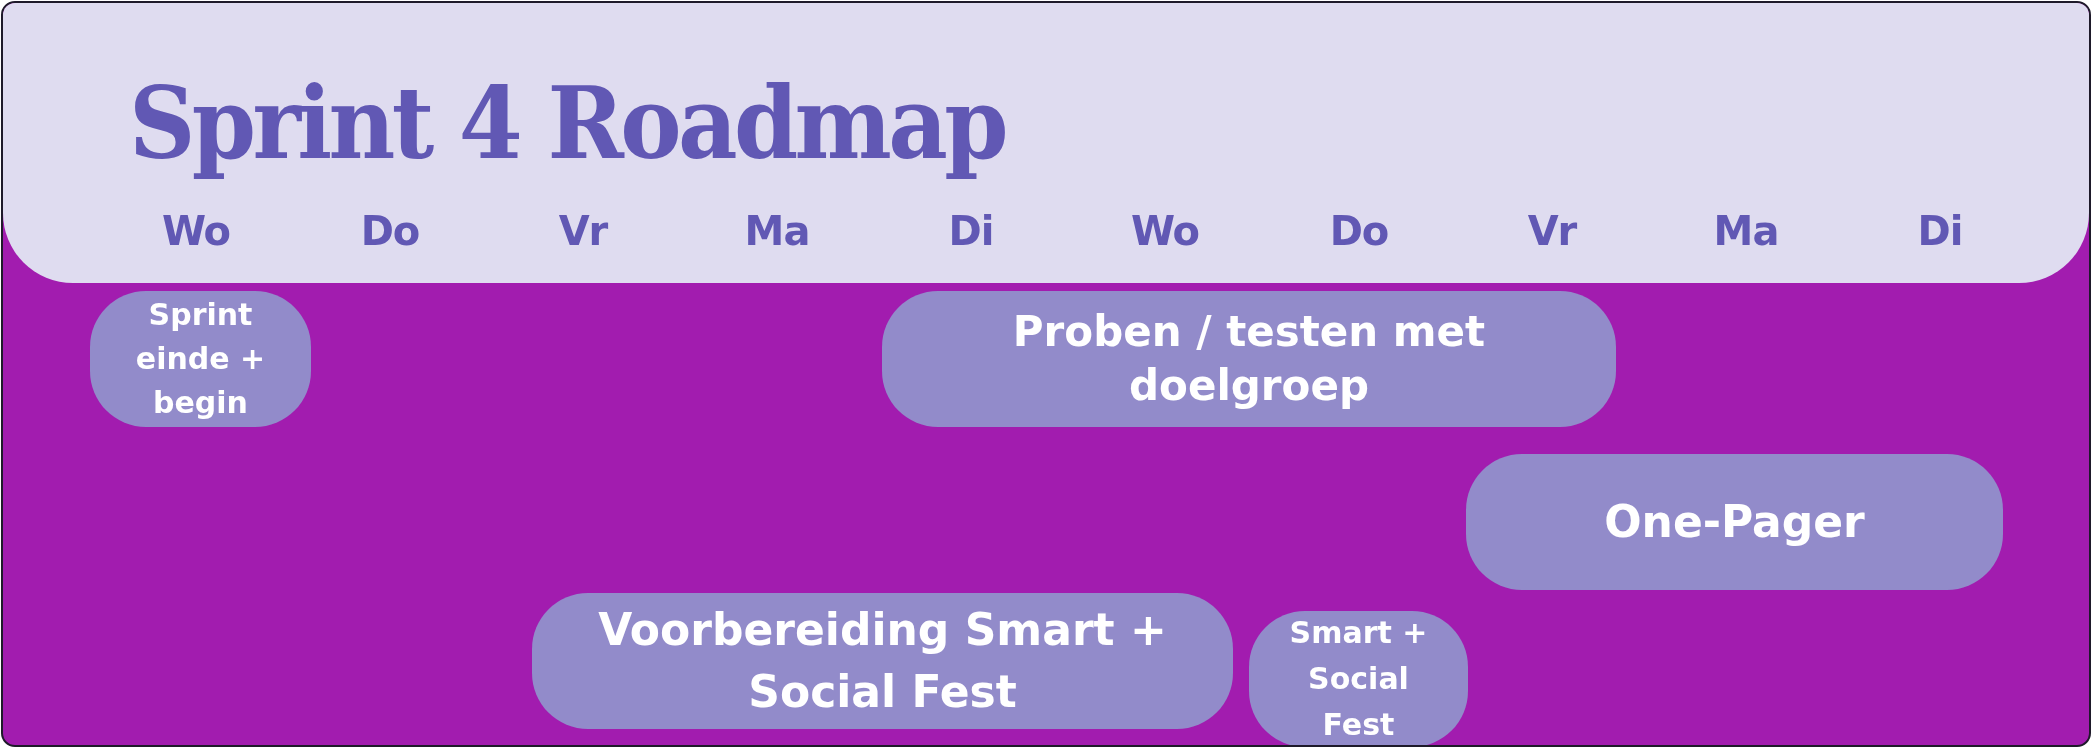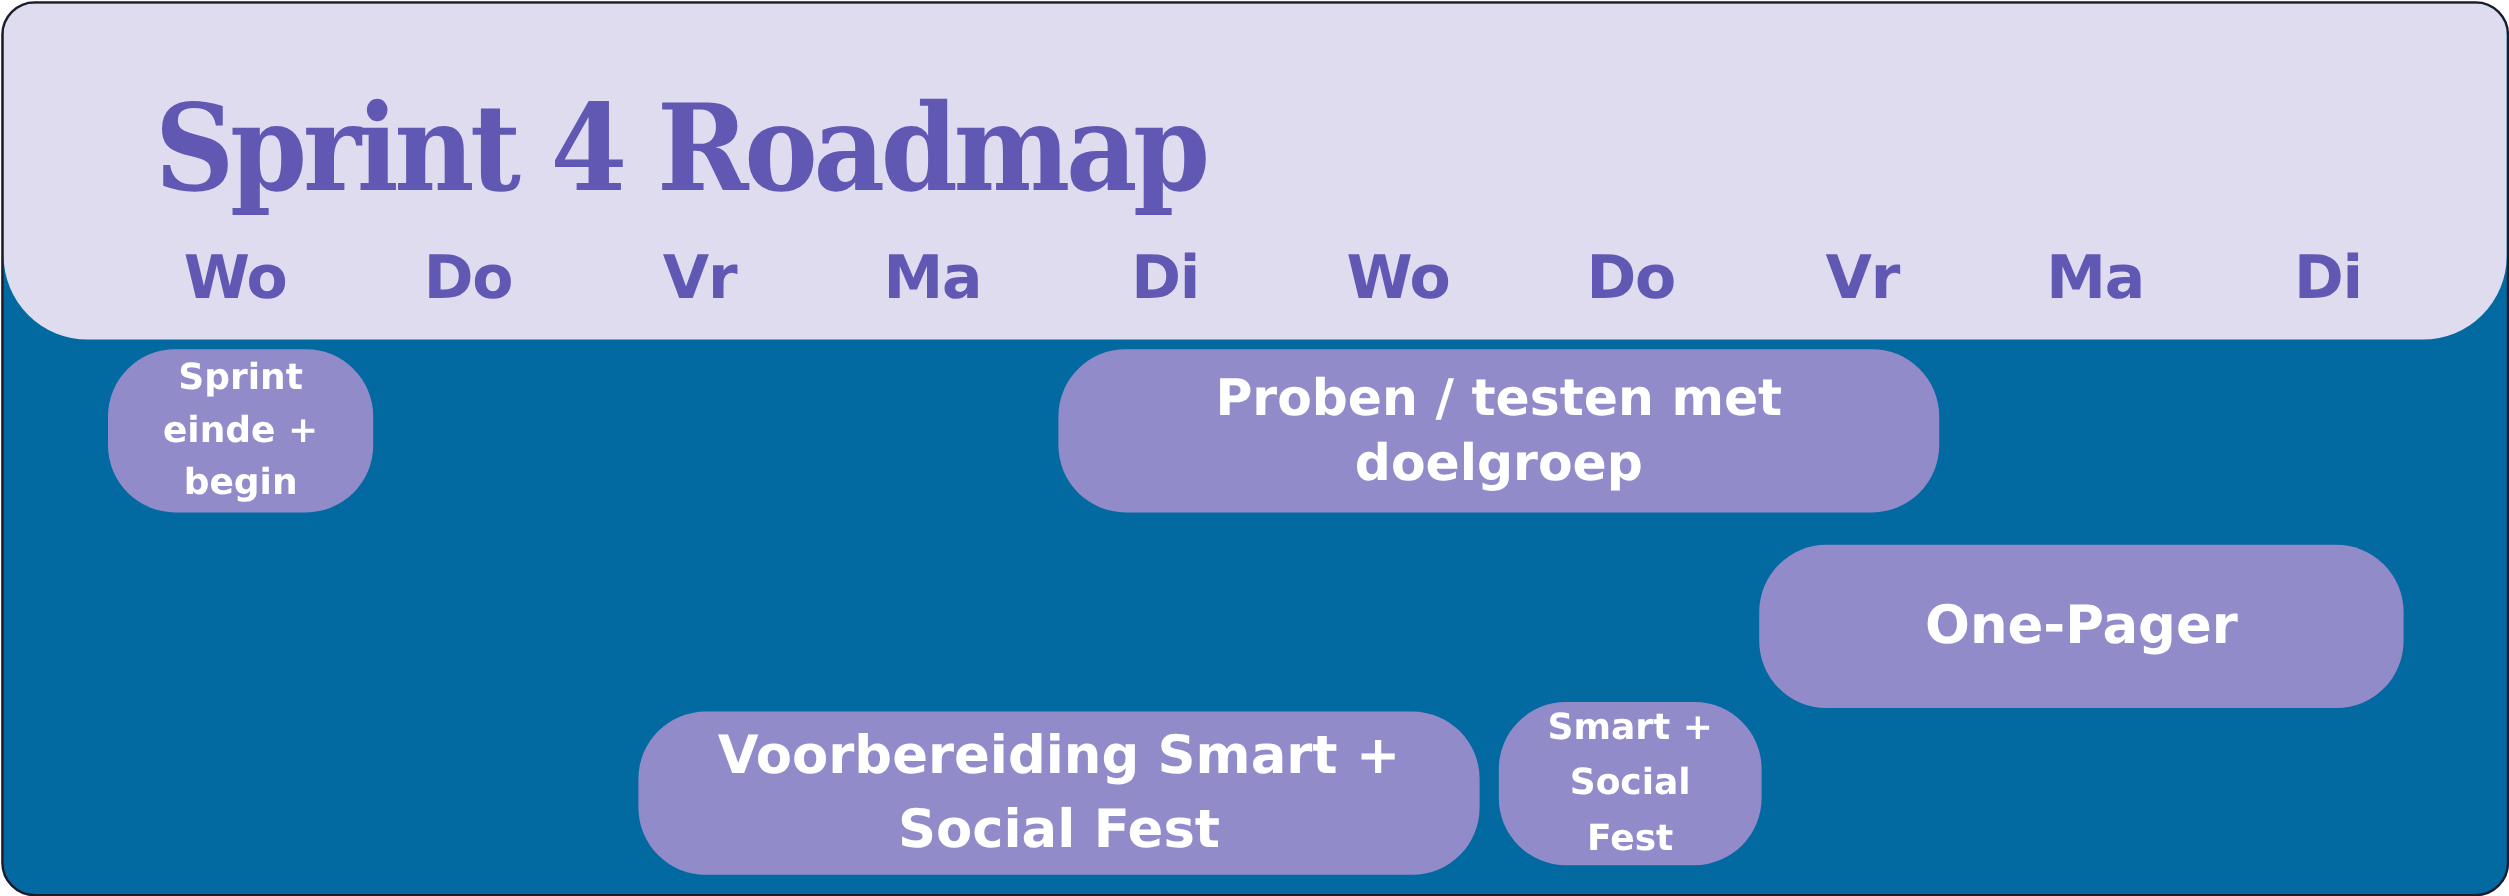--- a/index.html
+++ b/index.html
@@ -1,34 +1,34 @@
 <!DOCTYPE html>
 <html><head>
   <meta charset="utf-8">
   <style>
     html, body { margin: 0; padding: 0; background: #ffffff; }
     body { width: 2091px; height: 747px; position: relative; overflow: hidden; font-family: "DejaVu Sans", sans-serif; }
     .frame {
       position: absolute; left: 1px; top: 1px; width: 2086px; height: 742px;
-      border: 2px solid #1e1a2a; border-radius: 28px; background: #0369a1; overflow: hidden;
+      border: 2px solid #1e1a2a; border-radius: 14px; background: #a21caf; overflow: hidden;
     }
     .header-band {
       position: absolute; left: 0; top: 0; width: 2086px; height: 280px;
       background: #dfdcf0; border-radius: 0 0 70px 70px;
     }
     .title {
       position: absolute; left: 126px; top: 60px;
       font-family: "DejaVu Serif", serif; font-weight: bold;
       font-size: 100px; line-height: 120px; color: #6158b4;
       letter-spacing: -4px; transform: scaleX(0.92); transform-origin: left center;
       white-space: nowrap;
     }
     .day {
       position: absolute; top: 200px; width: 120px; text-align: center;
-      font-family: "DejaVu Sans", sans-serif; font-weight: bold; font-size: 50px; line-height: 56px;
+      font-family: "DejaVu Sans", sans-serif; font-weight: bold; font-size: 40px; line-height: 56px;
       color: #6158b4; letter-spacing: -1px;
     }
     .bar {
       position: absolute; background: #928bca; border-radius: 48px;
       display: flex; align-items: center; justify-content: center; text-align: center;
       color: #ffffff; font-family: "DejaVu Sans", sans-serif; font-weight: bold;
       box-sizing: border-box; padding: 0 8px;
     }
     .bar span { display: block; }
   </style>
@@ -58,16 +58,16 @@
     <span>Proben / testen met doelgroep</span>
   </div>
 
   <div class="bar" style="left:1463px; top:439px; width:537px; height:136px; font-size:44px; line-height:56px; border-radius:56px;margin-top:12px;">
     <span>One-Pager</span>
   </div>
 
   <div class="bar" style="left:529px; top:590px; width:701px; height:136px; font-size:44px; line-height:62px; border-radius:56px;">
     <span style="width:660px;">Voorbereiding Smart + Social Fest</span>
   </div>
-  <div class="bar" style="left:1246px; top:582px; width:219px; height:136px; font-size:30px; line-height:46px; border-radius:56px;">
+  <div class="bar" style="left:1246px; top:608px; width:219px; height:136px; font-size:30px; line-height:46px; border-radius:56px;">
     <span style="width:180px;">Smart + Social Fest</span>
   </div>
 </div>
 
 </body></html>

